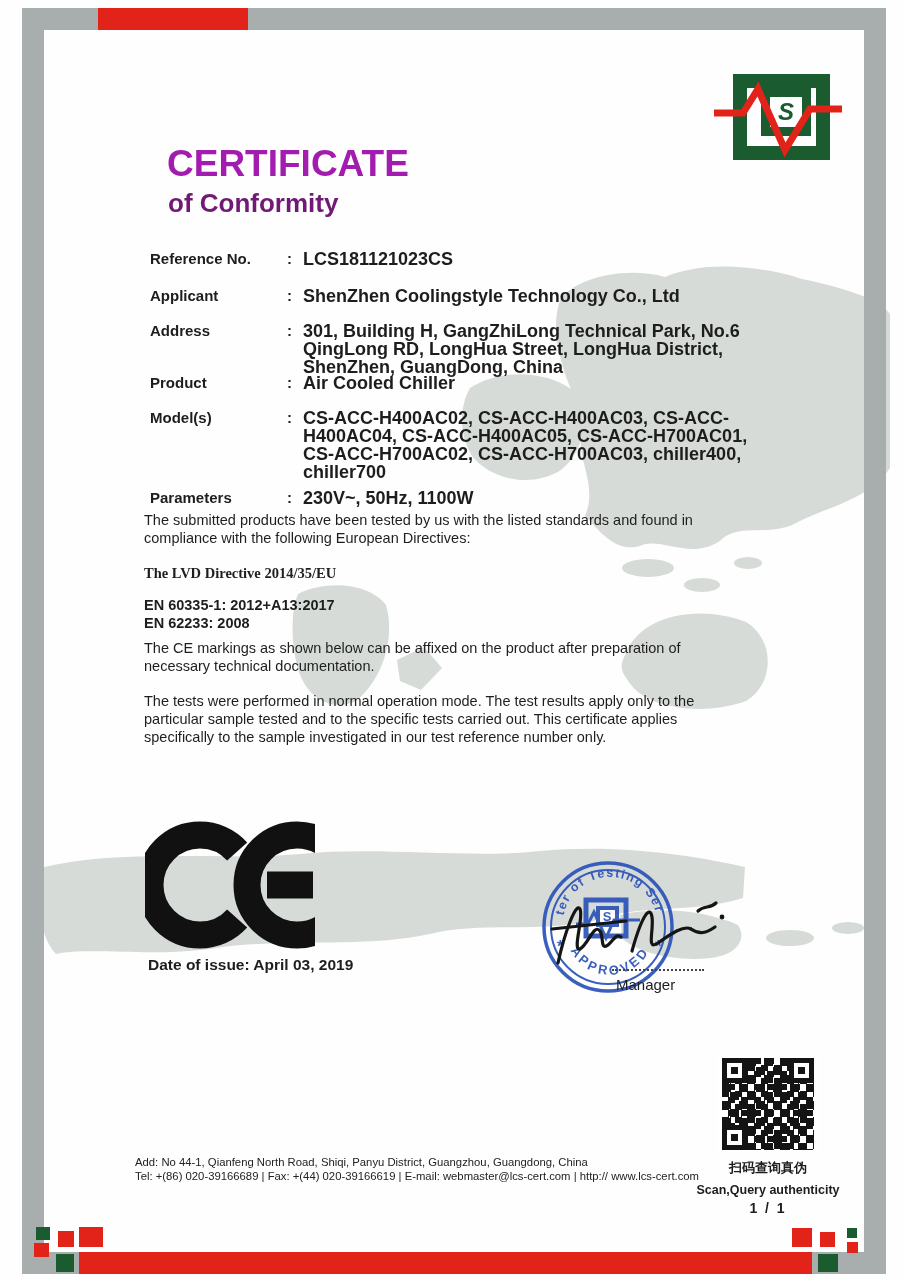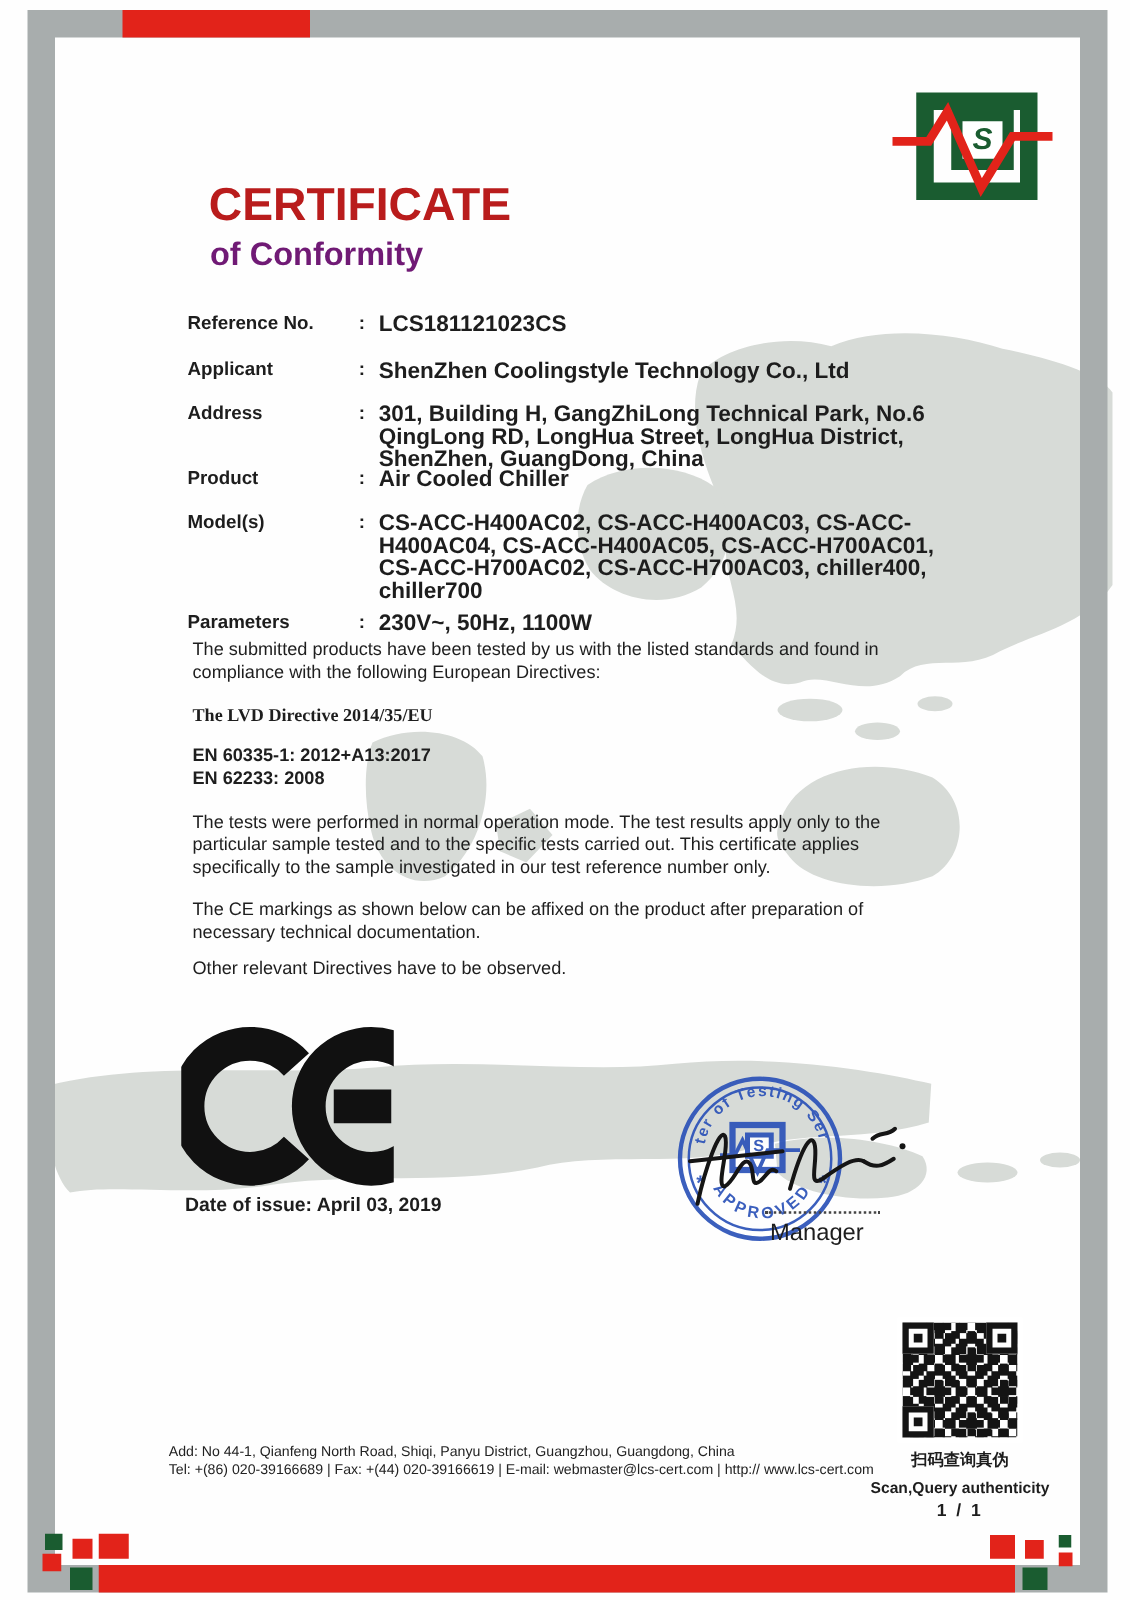--- a/index.html
+++ b/index.html
@@ -19,41 +19,41 @@
   .logo{position:absolute;left:700px;top:58px;width:185px;height:115px;z-index:2;}
   .logo .ring-outer{position:absolute;left:33px;top:16px;width:97px;height:86px;
     border:14px solid #1a5c30;box-sizing:border-box;background:transparent;}
   .logo .ring-inner{position:absolute;left:61px;top:30px;width:50px;height:48px;
     border:9px solid #1a5c30;box-sizing:border-box;background:#fff;
     display:flex;align-items:center;justify-content:center;}
   .logo .s{font-weight:bold;font-size:24px;color:#1a5c30;font-style:italic;}
   .logo svg{position:absolute;left:0;top:0;}
   
   .title{position:absolute;left:167px;top:143px;font-size:37px;font-weight:bold;
-    letter-spacing:0px;z-index:2;color:#b91c1c;}
+    letter-spacing:0px;z-index:2;color:#a21caf;}
   .subtitle{position:absolute;left:168px;top:188px;font-size:26px;font-weight:bold;z-index:2;color:#701a75;}
   
   .fields{position:absolute;left:150px;top:246px;width:645px;z-index:2;}
   .frow{position:absolute;left:0;width:645px;}
   .lbl{position:absolute;left:0;top:0;font-size:15px;font-weight:bold;}
   .sep{position:absolute;left:137px;top:0;font-size:15px;font-weight:bold;}
   .val{position:absolute;left:153px;top:0;width:480px;font-size:18px;font-weight:bold;line-height:18px;}
   
-  .body{position:absolute;left:154px;top:511px;width:588px;z-index:2;}
+  .body{position:absolute;left:144px;top:511px;width:588px;z-index:2;}
   .p{font-size:14.5px;line-height:18px;margin:0 0 17px 0;color:#1e1e1e;}
   .pb{font-weight:bold;}
   .m14{margin-bottom:14px;font-family:Liberation Serif, serif;} .m7{margin-bottom:7px;} .m16{margin-bottom:16px;} .m11{margin-bottom:11px;}
   
   .ce{position:absolute;left:145px;top:810px;z-index:2;}
   .date{position:absolute;left:148px;top:956px;font-size:15.5px;font-weight:bold;z-index:3;}
   
   .stamp{position:absolute;left:540px;top:858px;z-index:3;opacity:.92;}
   .signature{position:absolute;left:548px;top:883px;z-index:4;}
   .dotline{position:absolute;left:612px;top:969px;width:92px;border-bottom:2px dotted #444;z-index:4;}
-  .manager{position:absolute;left:616px;top:976px;font-size:19px;color:#1d1d1d;z-index:4;}
+  .manager{position:absolute;left:616px;top:976px;font-size:15px;color:#1d1d1d;z-index:4;}
   
   .qrblock{position:absolute;left:688px;top:1054px;width:160px;text-align:center;z-index:2;}
   .qr{position:relative;width:92px;height:92px;margin:0 auto;border:4px solid #fff;
     background-image:
       repeating-conic-gradient(#141414 0% 25%, rgba(255,255,255,0) 0% 50%),
       repeating-conic-gradient(#141414 0% 25%, #fff 0% 50%);
     background-size:17px 17px,13px 13px;}
   .finder{position:absolute;width:25px;height:25px;border:5px solid #141414;background:#fff;
     box-sizing:border-box;}
   .finder::after{content:"";position:absolute;left:4px;top:4px;width:7px;height:7px;background:#141414;}
@@ -151,23 +151,22 @@
     </div>
   </div>
 
   <div class="body">
     <p class="p">The submitted products have been tested by us with the listed standards and found in compliance with the following European Directives:</p>
     <p class="p pb m14">The LVD Directive 2014/35/EU</p>
     <div class="m7">
       <div class="p pb" style="margin:0;">EN 60335-1: 2012+A13:2017</div>
       <div class="p pb" style="margin:0;">EN 62233: 2008</div>
     </div>
+    <p class="p m11">The CE markings as shown below can be affixed on the product after preparation of necessary technical documentation.</p>
     <p class="p m16" style="margin-top:17px;">The tests were performed in normal operation mode. The test results apply only to the particular sample tested and to the specific tests carried out. This certificate applies specifically to the sample investigated in our test reference number only.</p>
-    <p class="p m11">The CE markings as shown below can be affixed on the product after preparation of necessary technical documentation.</p>
-    <p class="p">Other relevant Directives have to be observed.</p>
   </div>
 
   <svg class="ce" width="170" height="150" viewBox="0 0 170 150">
     <g fill="none" stroke="#111" stroke-width="27">
       <circle cx="55" cy="75" r="50" pathLength="360" stroke-dasharray="276 84" stroke-dashoffset="-42"></circle>
       <circle cx="152" cy="75" r="50" pathLength="360" stroke-dasharray="276 84" stroke-dashoffset="-42"></circle>
       <line x1="122" y1="75" x2="168" y2="75"></line>
     </g>
   </svg>
 

